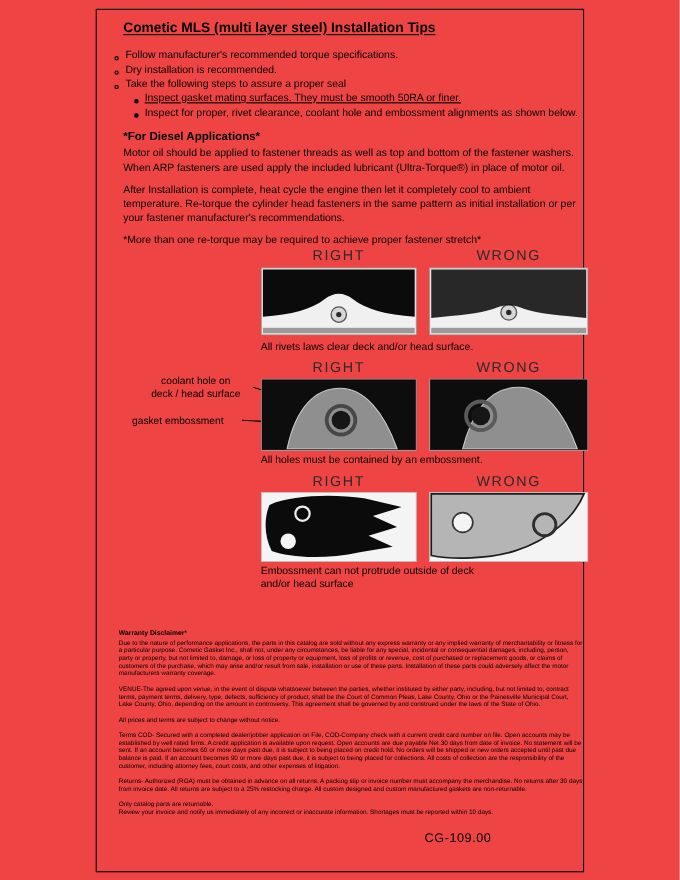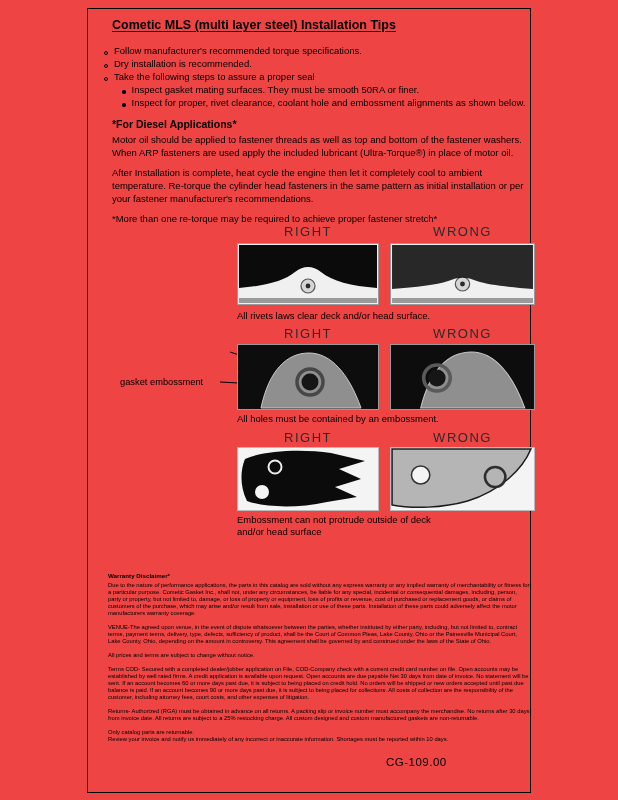--- a/index.html
+++ b/index.html
@@ -45,21 +45,21 @@
     <span>Follow manufacturer's recommended torque specifications.</span>
   </div>
   <div class="abs tip-row body-text" style="left:104px; top:57px; width:420px;">
     <span class="ring"></span>
     <span>Dry installation is recommended.</span>
   </div>
   <div class="abs tip-row body-text" style="left:104px; top:70px; width:420px;">
     <span class="ring"></span>
     <span>Take the following steps to assure a proper seal</span>
   </div>
-  <div class="abs tip-row body-text" style="left:122px; top:83px; width:404px;">
+  <div class="abs tip-row body-text" style="left:122px; top:83px; width:404px;text-decoration:underline;">
     <span class="dot"></span>
     <span>Inspect gasket mating surfaces.  They must be smooth 50RA or finer.</span>
   </div>
   <div class="abs tip-row body-text" style="left:122px; top:96px; width:404px;">
     <span class="dot"></span>
     <span>Inspect for proper, rivet clearance, coolant hole and embossment alignments as shown below.</span>
   </div>
 
   <div class="abs diesel-heading">*For Diesel Applications*</div>
   <div class="abs diesel-block">
@@ -87,20 +87,24 @@
       <circle cx="71" cy="41" r="2.4" fill="#2a2a2a"></circle>
       <path d="M2,2 H140 V46 C116,44 97,42 85,38 Q71,31 57,38 C45,42 26,44 2,46 Z" fill="#0b0b0b" fill-opacity="0.88"></path>
       <rect x="2" y="55" width="138" height="5" fill="#9a9a9a"></rect>
     </svg>
   </div>
   <div class="abs caption" style="left:237px; top:310px; width:260px;">All rivets laws clear deck and/or head surface.</div>
 
   <div class="abs col-header" style="left:237px; top:326px; width:142px;">RIGHT</div>
   <div class="abs col-header" style="left:390px; top:326px; width:145px;">WRONG</div>
 
+  <div class="abs pointer-label" style="left:126px; top:341px; width:104px; text-align:center;">
+    <div>coolant hole on</div>
+    <div>deck / head surface</div>
+  </div>
   <div class="abs pointer-label" style="left:120px; top:377px; width:110px;">gasket embossment</div>
 
   <svg class="abs leader" style="left:218px; top:348px;" width="92" height="44" viewBox="0 0 92 44">
     <line x1="12" y1="4" x2="86" y2="28" stroke="#000" stroke-width="1"></line>
     <line x1="2" y1="34" x2="76" y2="38" stroke="#000" stroke-width="1"></line>
   </svg>
 
   <div class="abs img-box" style="left:237px; top:344px; width:142px; height:66px;">
     <svg viewBox="0 0 142 66" preserveAspectRatio="none">
       <rect x="0.5" y="0.5" width="141" height="65" fill="#0d0d0d" stroke="#9a9a9a"></rect>

